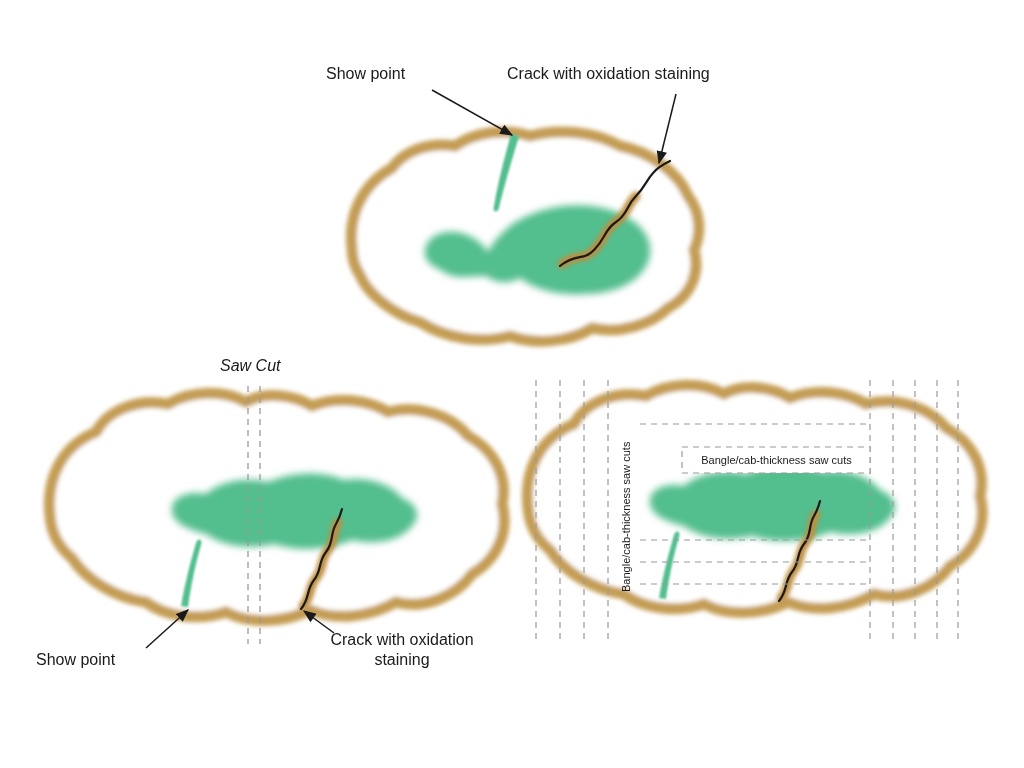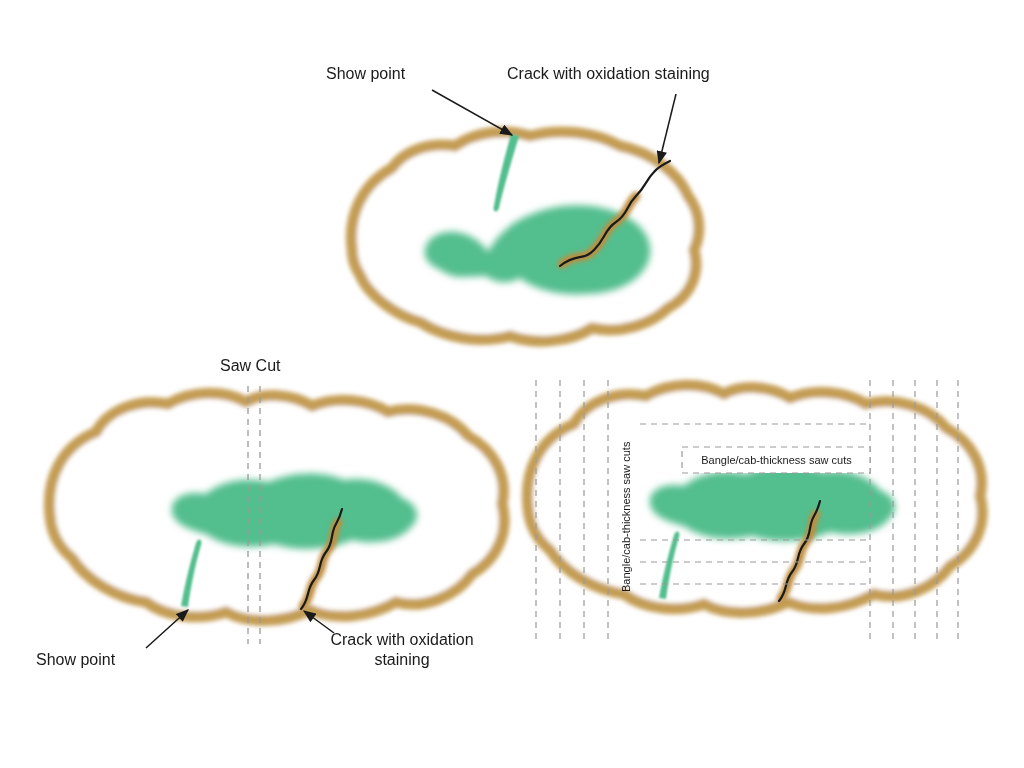--- a/index.html
+++ b/index.html
@@ -84,21 +84,21 @@
       <line x1="640" y1="584" x2="870" y2="584"></line>
     </g>
 
     <rect x="682" y="447" width="188" height="26" fill="#ffffff" stroke="#9A9A9A" stroke-width="1.2" stroke-dasharray="6 5"></rect>
   </svg>
 
   <div class="lbl" style="left:326px;top:64px;">Show point</div>
 
   <div class="lbl" style="left:507px;top:64px;">Crack with oxidation staining</div>
 
-  <div class="lbl" style="left:220px;top:356px;">Saw Cut</div>
+  <div class="lbl" style="left:220px;top:356px;font-style:italic;">Saw Cut</div>
 
   <div class="lbl" style="left:36px;top:650px;">Show point</div>
 
   <div class="lbl wrap" style="left:322px;top:630px;width:160px;">Crack with oxidation staining</div>
 
   <div class="lbl small vert" style="left:620px;top:592px;">Bangle/cab-thickness saw cuts</div>
 
   <div class="lbl small wrap" style="left:683px;top:454px;width:187px;">Bangle/cab-thickness saw cuts</div>
 
 </div>

